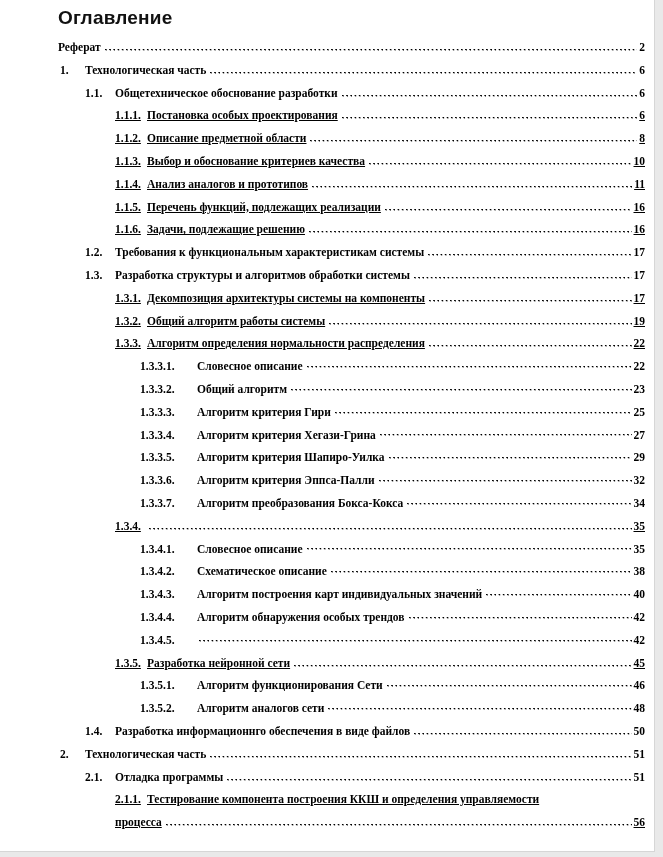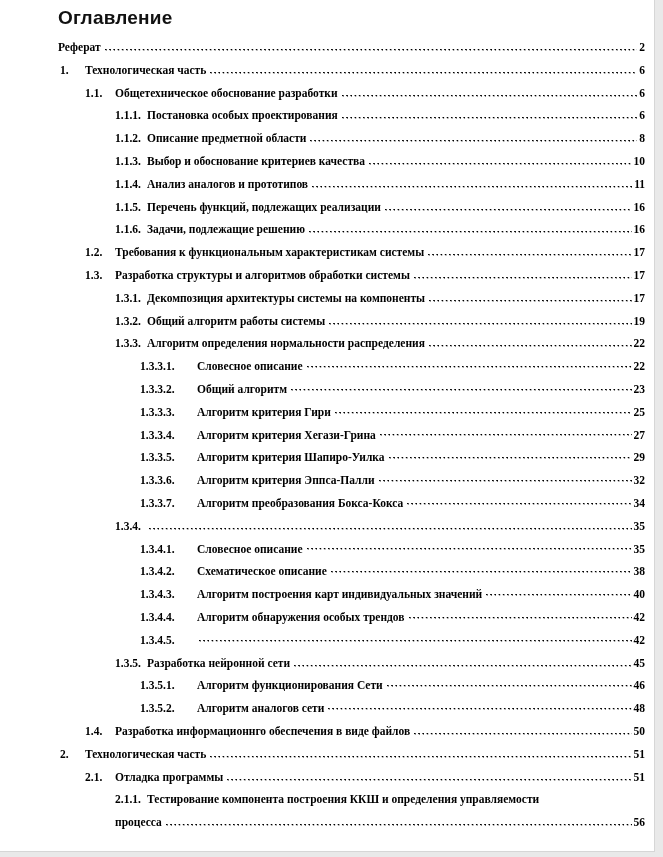--- a/index.html
+++ b/index.html
@@ -33,21 +33,21 @@
     font-size: 11.5px;
     font-weight: bold;
     color: #000;
   }
   .toc-entry.multiline { display: block; }
   .wline { display: flex; align-items: baseline; line-height: 22.8px; }
   .num { flex: 0 0 auto; }
   .lvl0 { margin-left: 0; }
   .lvl1 { margin-left: 2px; }  .lvl1 .num { min-width: 25px; }
   .lvl2 { margin-left: 27px; } .lvl2 .num { min-width: 30px; }
-  .lvl3 { margin-left: 57px; } .lvl3 .num { min-width: 32px; }
+  .lvl3 { margin-left: 57px; text-decoration: underline; } .lvl3 .num { min-width: 32px; }
   .lvl4 { margin-left: 82px; align-items: center; } .lvl4 .num { min-width: 57px; }
   .label { flex: 0 1 auto; white-space: nowrap; padding-right: 2px; }
   .leader {
     flex: 1 1 auto;
     min-width: 8px;
     height: 3px;
     margin: 0 2px 0 2px;
     background-image: radial-gradient(circle at 1px 1.6px, #000 0.8px, transparent 1.1px);
     background-size: 4.2px 3px;
     background-repeat: repeat-x;

